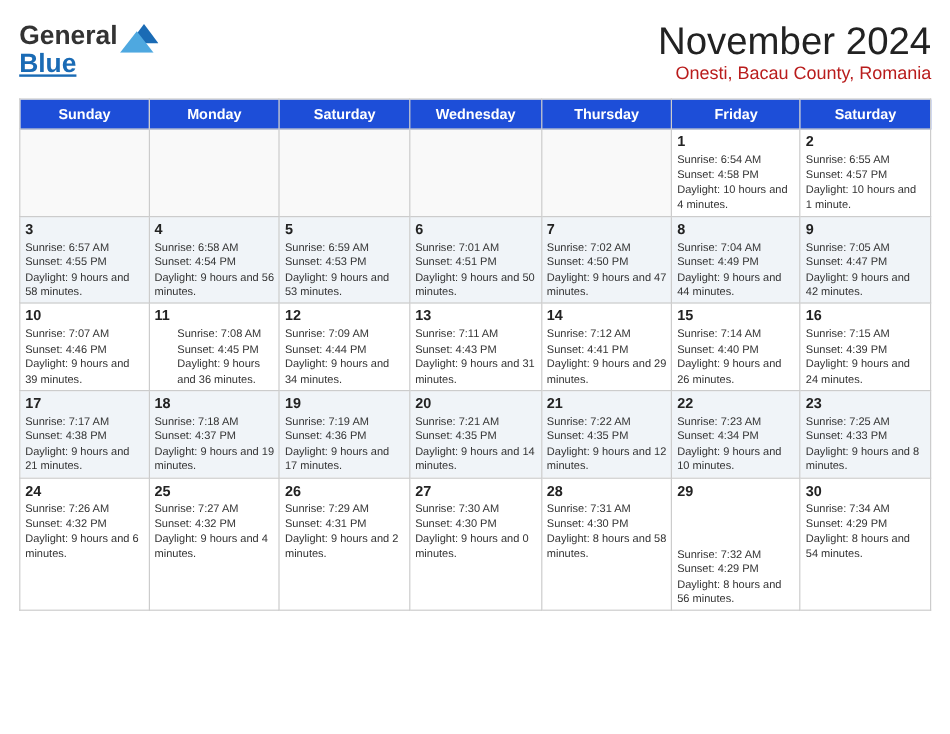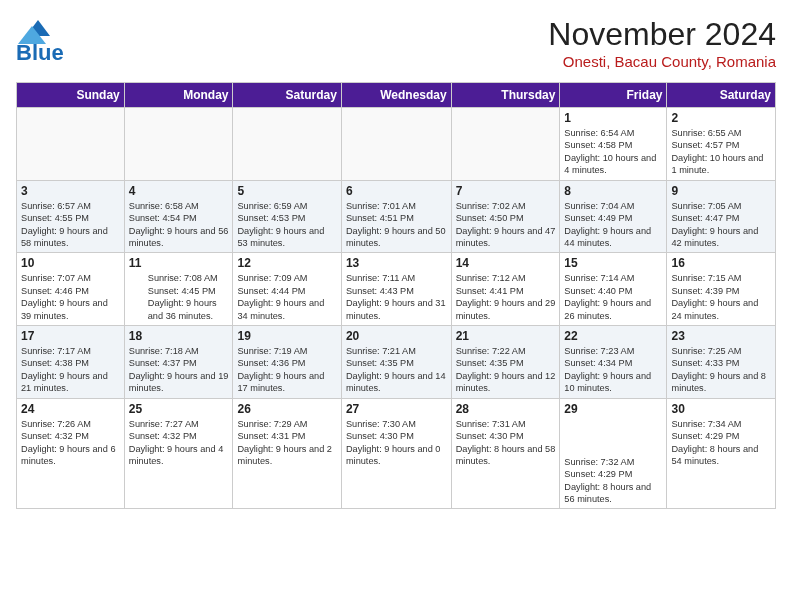--- a/index.html
+++ b/index.html
@@ -43,26 +43,26 @@
     }
     .location {
       font-size: 15px;
       color: #b91c1c;
     }
     .calendar {
       width: 100%;
       border-collapse: collapse;
     }
     .calendar th {
-      background: #4c1d95;
+      background: #1d4ed8;
       color: #fff;
       font-size: 12px;
       font-weight: bold;
       padding: 5px 4px;
-      text-align: right;
+      text-align: center;
       border: 1px solid #ccc;
     }
     .calendar td {
       vertical-align: top;
       border: 1px solid #ccc;
       padding: 3px 4px;
       font-size: 9.5px;
       color: #222;
       width: 113px;
       min-height: 80px;
@@ -85,26 +85,27 @@
     }
     tr:nth-child(even) td { background: #f0f4f8; }
     tr:nth-child(even) td.empty { background: #eef2f6; }
   </style>
 </head>
 <body>
 
 <div class="header">
   <div class="logo">
     <div class="logo-text">
+      <span class="logo-general">General</span>
       <svg class="logo-icon" viewBox="0 0 32 28">
         <polygon points="8,20 20,4 32,20" fill="#1a6bb5"></polygon>
         <polygon points="0,28 14,10 28,28" fill="#4ea8e0"></polygon>
       </svg>
     </div>
-    <div style="font-size:22px;font-weight:bold;color:#1a6bb5;margin-top:-4px;">Blue</div>
+    <div style="font-size:22px;font-weight:bold;color:#1a6bb5;margin-top:-4px;text-decoration:underline;">Blue</div>
   </div>
   <div class="title-block">
     <div class="month-title">November 2024</div>
     <div class="location">Onesti, Bacau County, Romania</div>
   </div>
 </div>
 
 <table class="calendar">
   <thead>
     <tr id="header-row">

